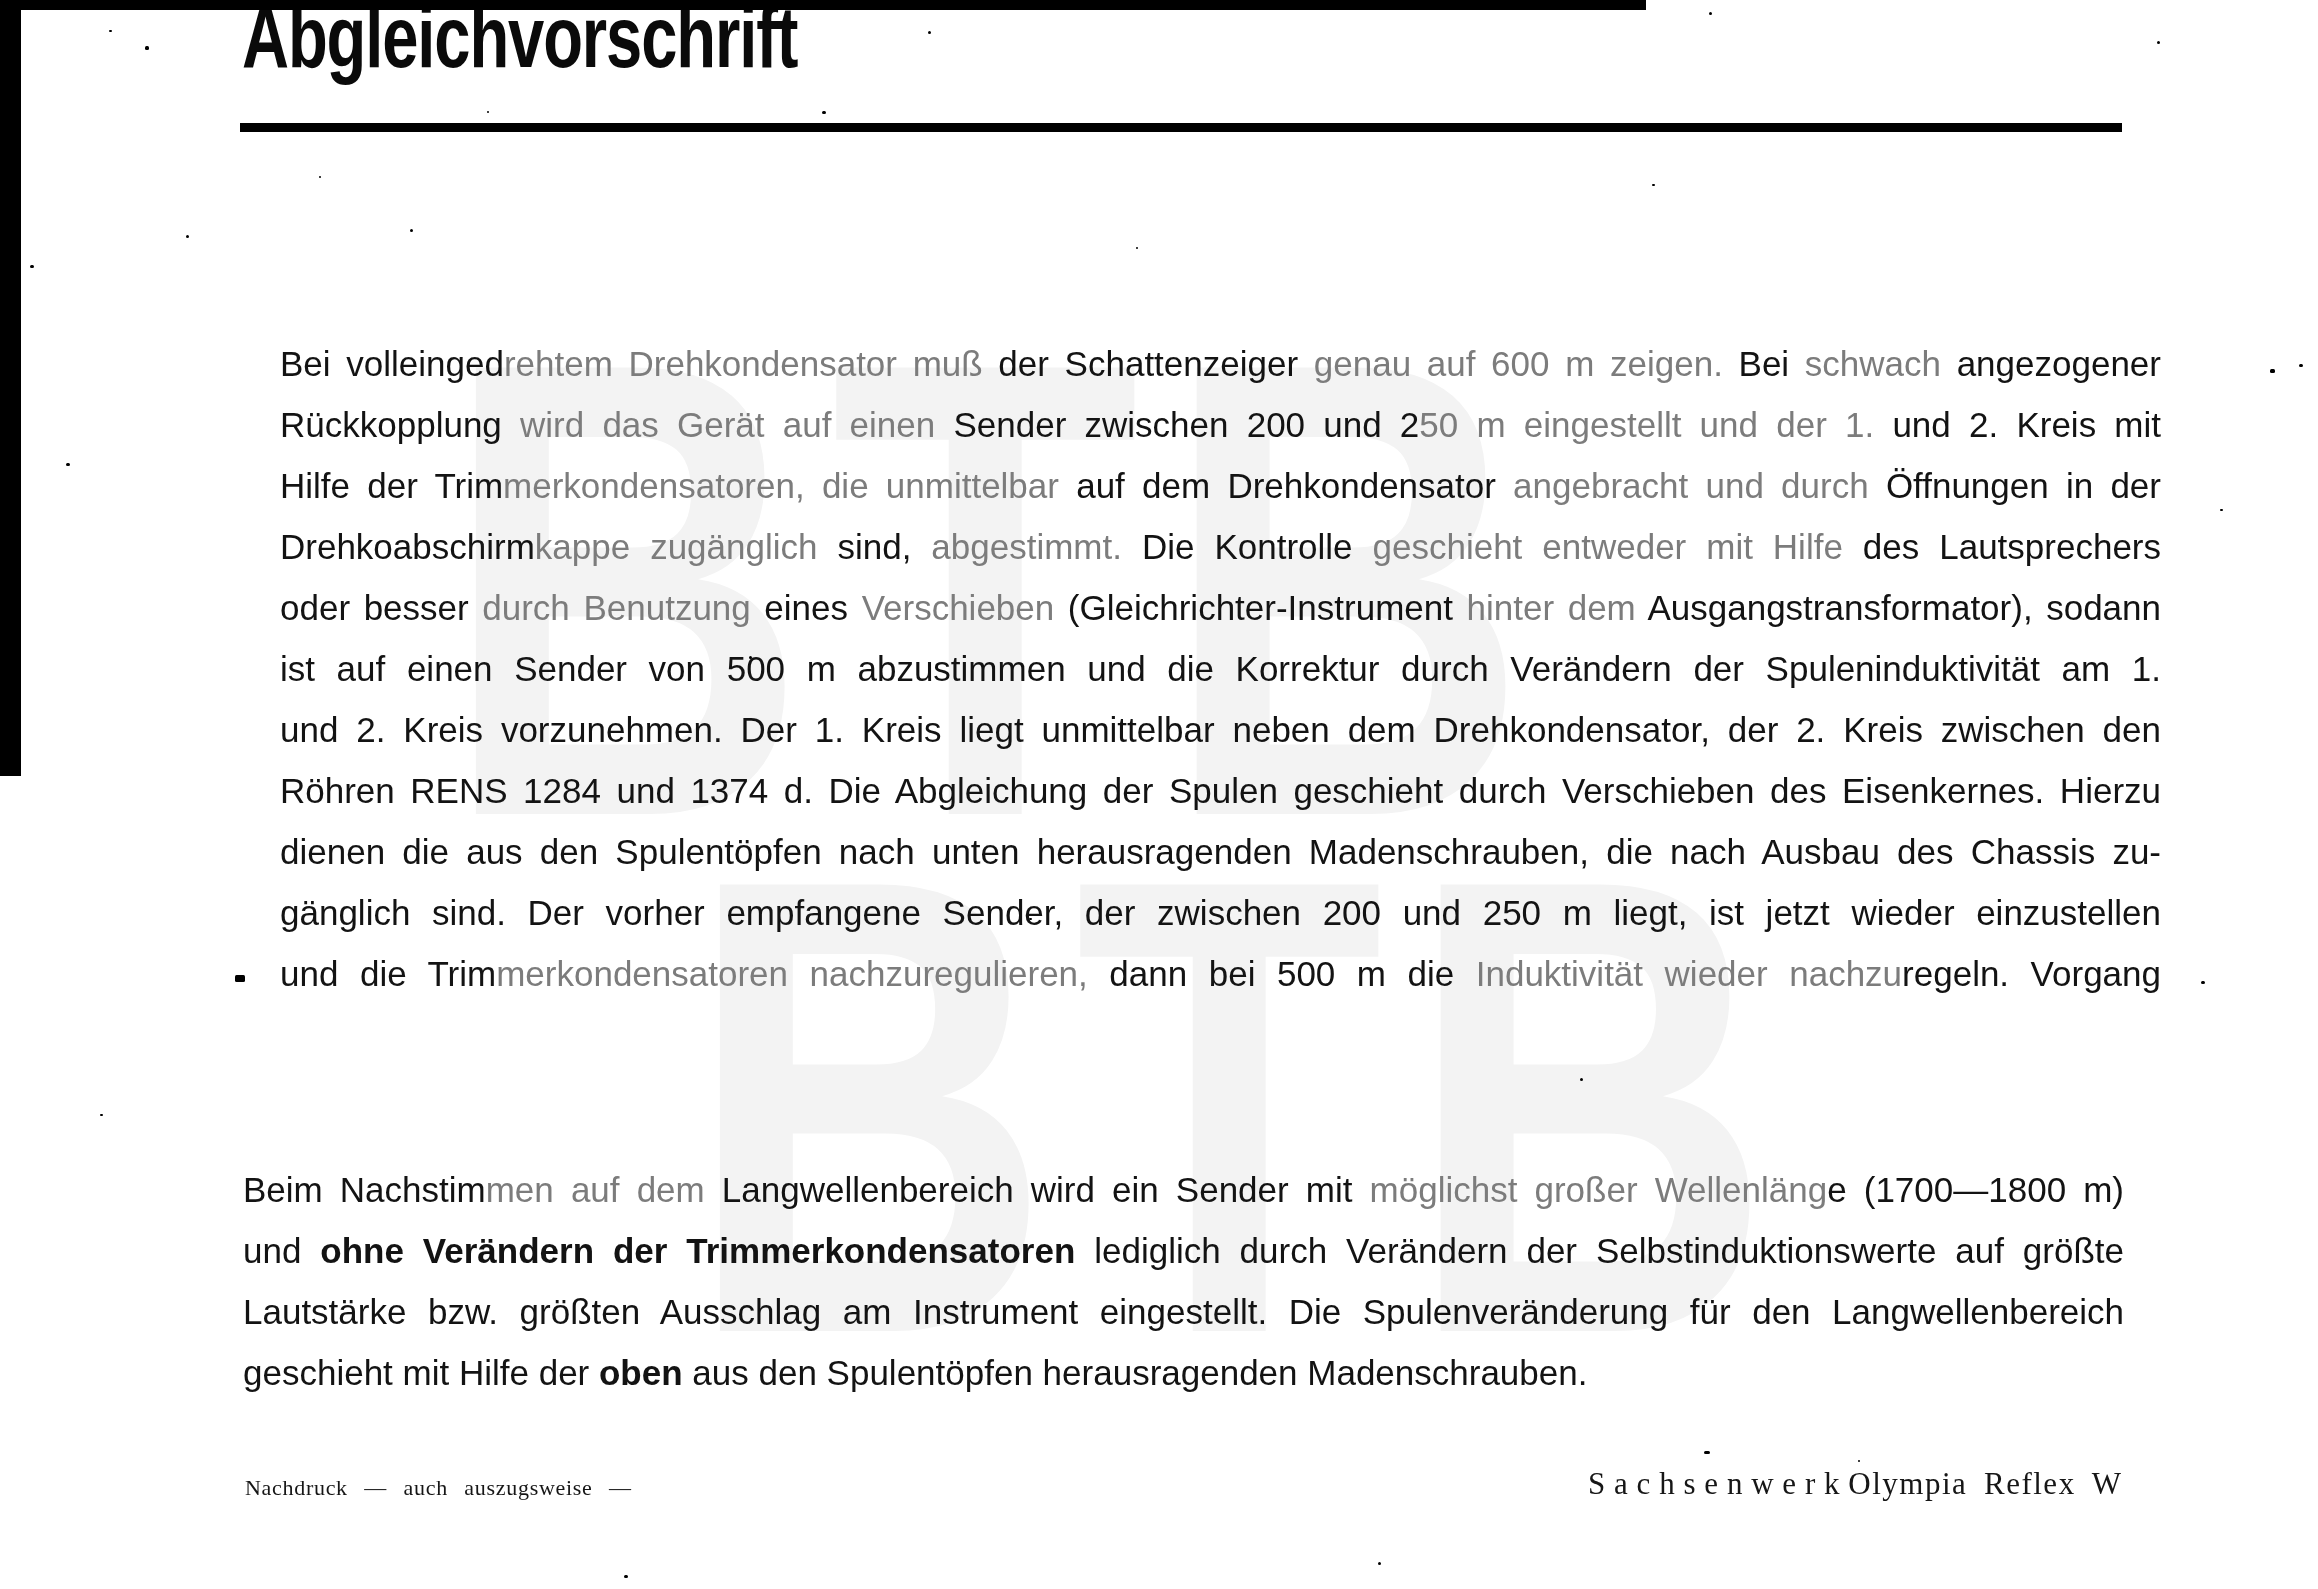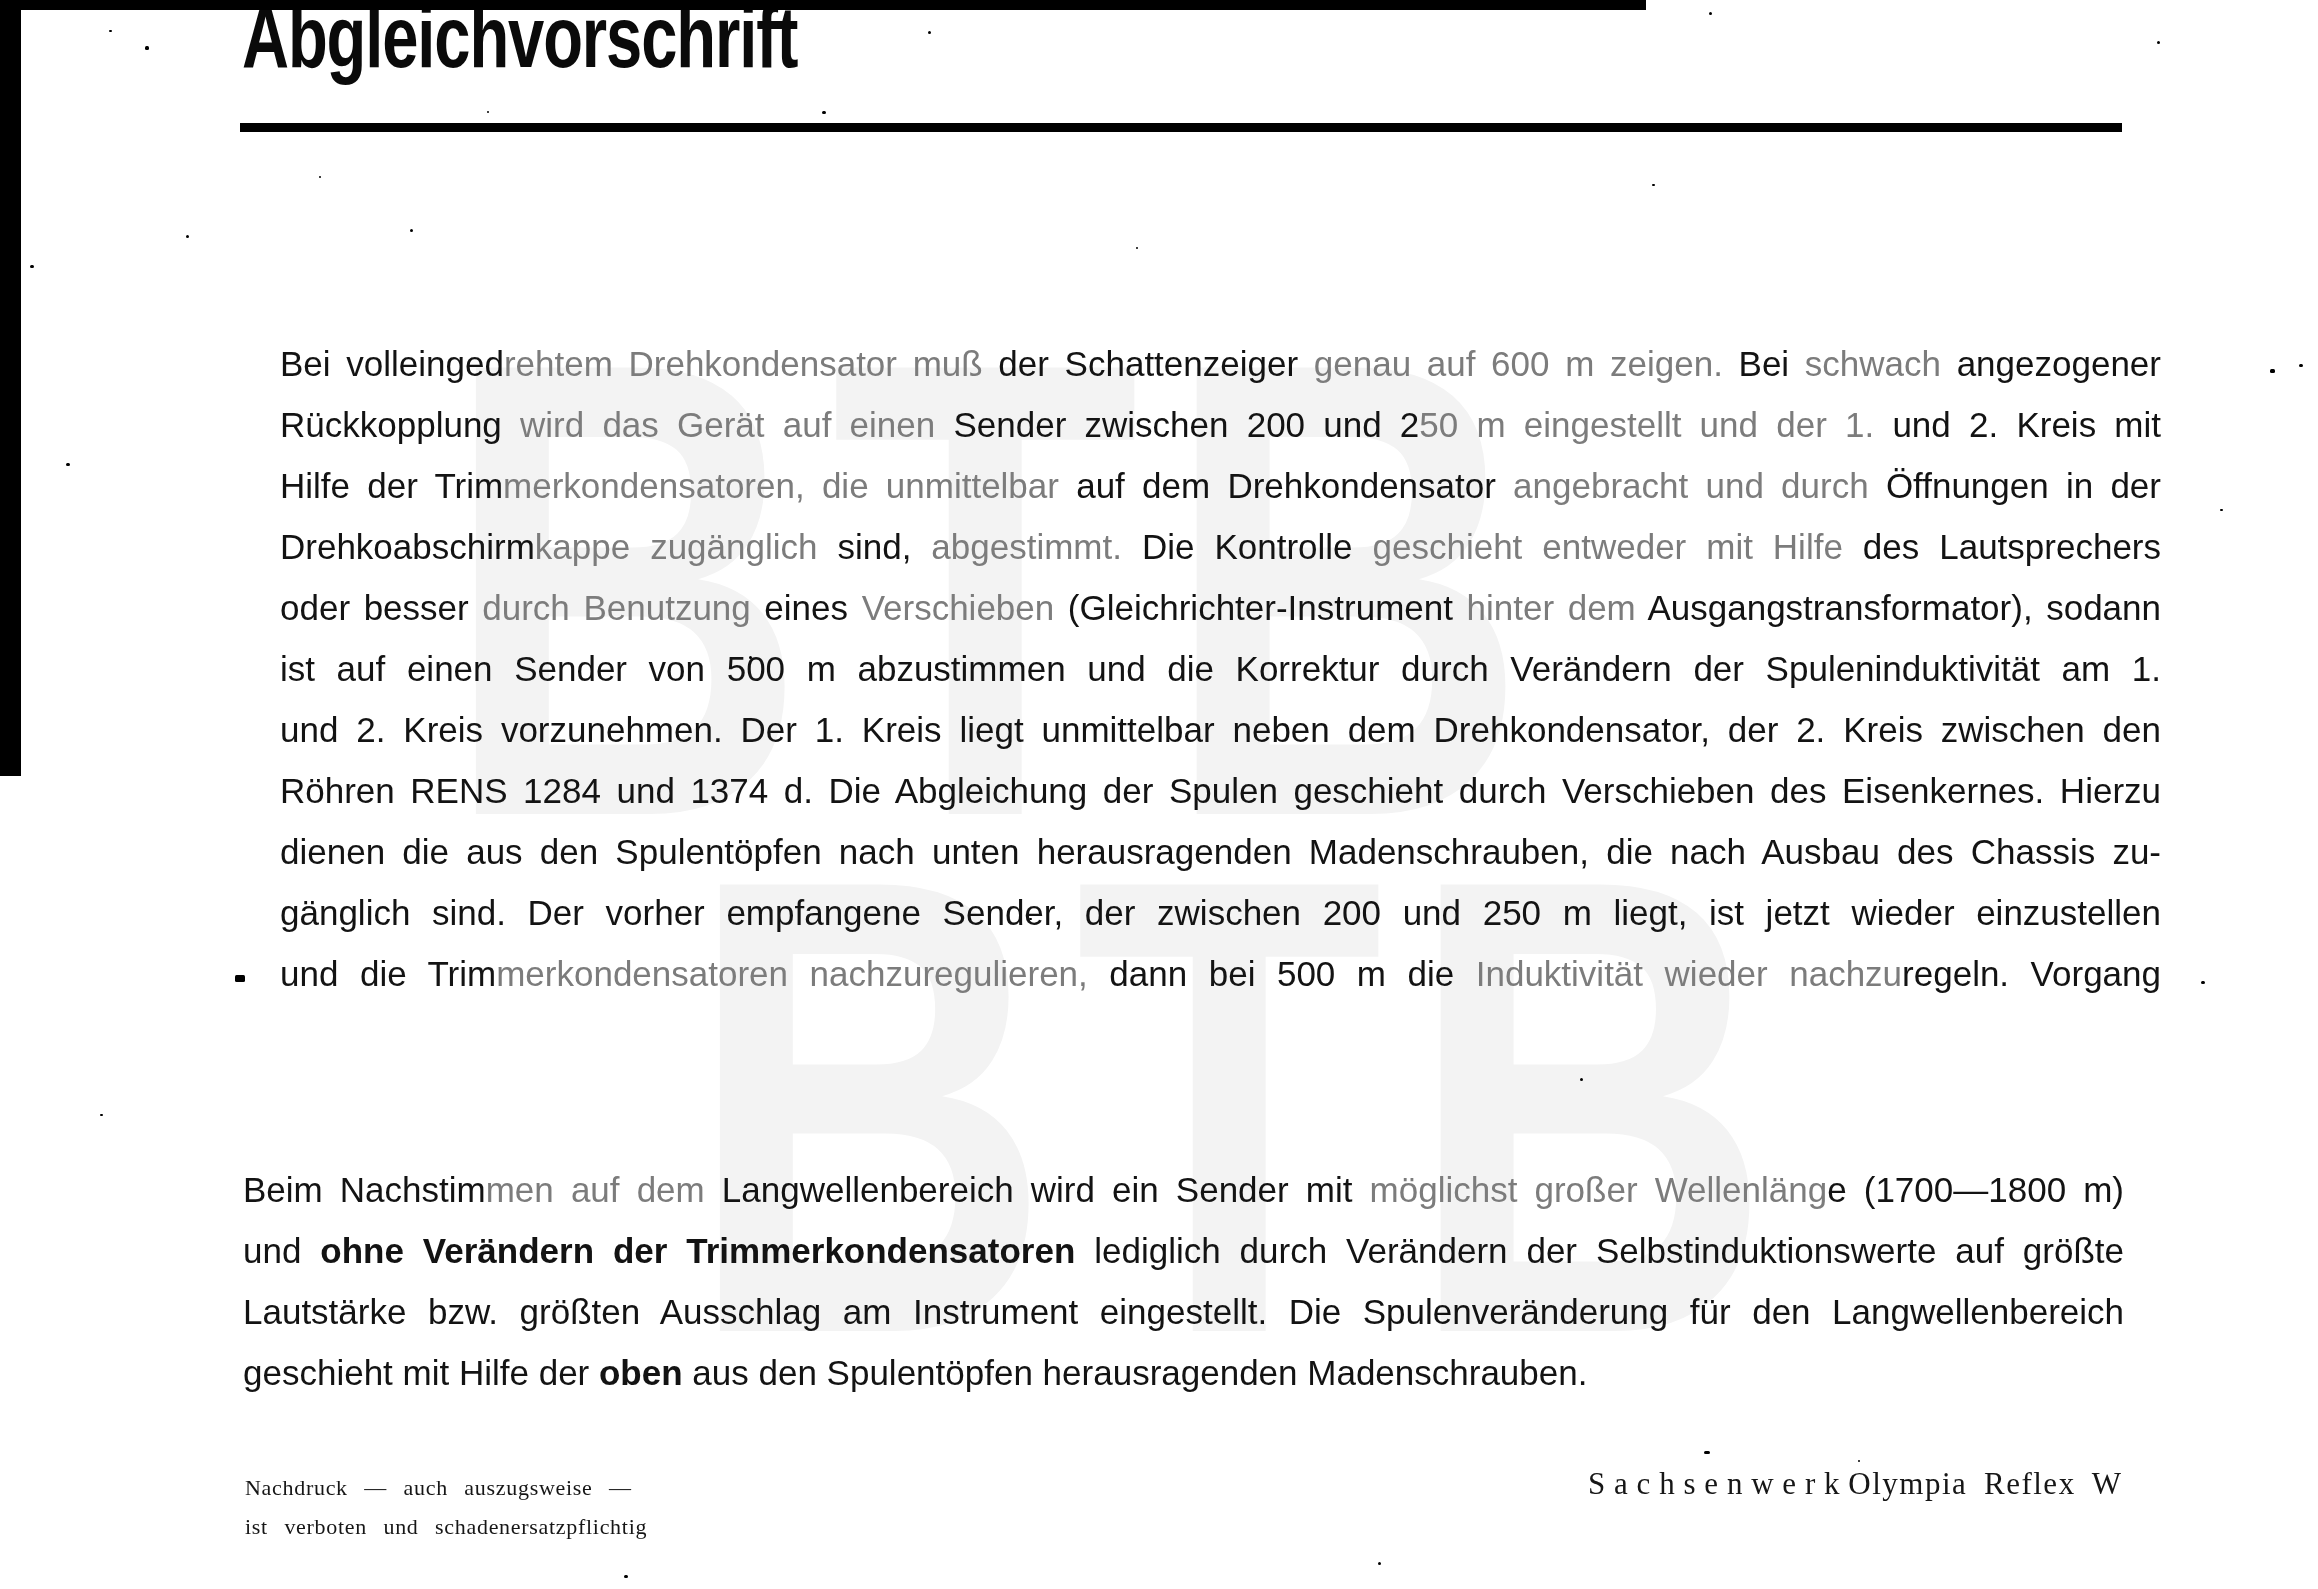--- a/index.html
+++ b/index.html
@@ -78,21 +78,20 @@
     </div>
   <div class="bodytext" id="p2">
       <div class="line"><span class="n">Beim Nachstim</span><span class="f">men auf dem</span><span class="n"> Langwellenbereich wird ein Sender mit </span><span class="f">möglichst großer Wellenläng</span><span class="n">e (1700—1800 m)</span></div>
       <div class="line"><span class="n">und </span><span class="b">ohne Verändern der Trimmerkondensatoren</span><span class="n"> lediglich durch Verändern der Selbstinduktionswerte auf größte</span></div>
       <div class="line"><span class="n">Lautstärke bzw. größten Ausschlag am Instrument eingestellt. Die Spulenveränderung für den Langwellenbereich</span></div>
       <div class="line end"><span class="n">geschieht mit Hilfe der </span><span class="b">oben</span><span class="n"> aus den Spulentöpfen herausragenden Madenschrauben.</span></div>
     </div>
 
   <div class="footer-left">
     <div>Nachdruck  —  auch  auszugsweise  —</div>
-    <div>ist verboten und schadenersatzpflichtig</div>
   </div>
   <div class="footer-right">
     <span class="spaced">Sachsenwerk</span><span class="rest">Olympia Reflex W</span>
   </div>
 
   <div id="specks">
       <div class="speck" style="left: 145px; top: 46px; width: 3.7px; height: 3.7px;"></div>
       <div class="speck" style="left: 109px; top: 29.5px; width: 2.9px; height: 2.9px;"></div>
       <div class="speck" style="left: 66px; top: 463px; width: 3.7px; height: 2.9px;"></div>
       <div class="speck" style="left: 29.5px; top: 265px; width: 4.4px; height: 2.9px;"></div>

